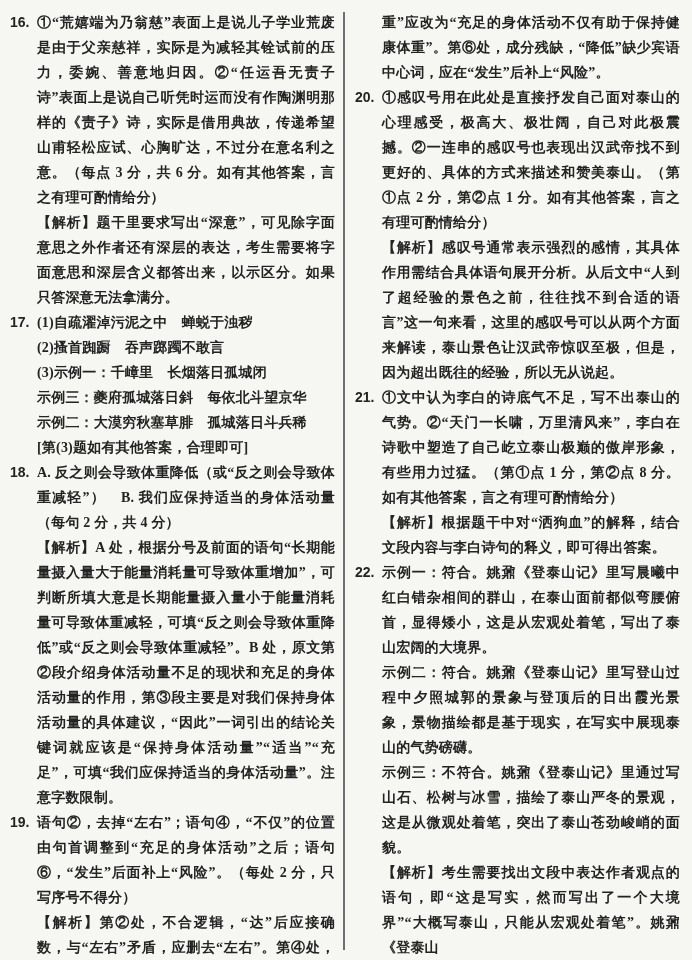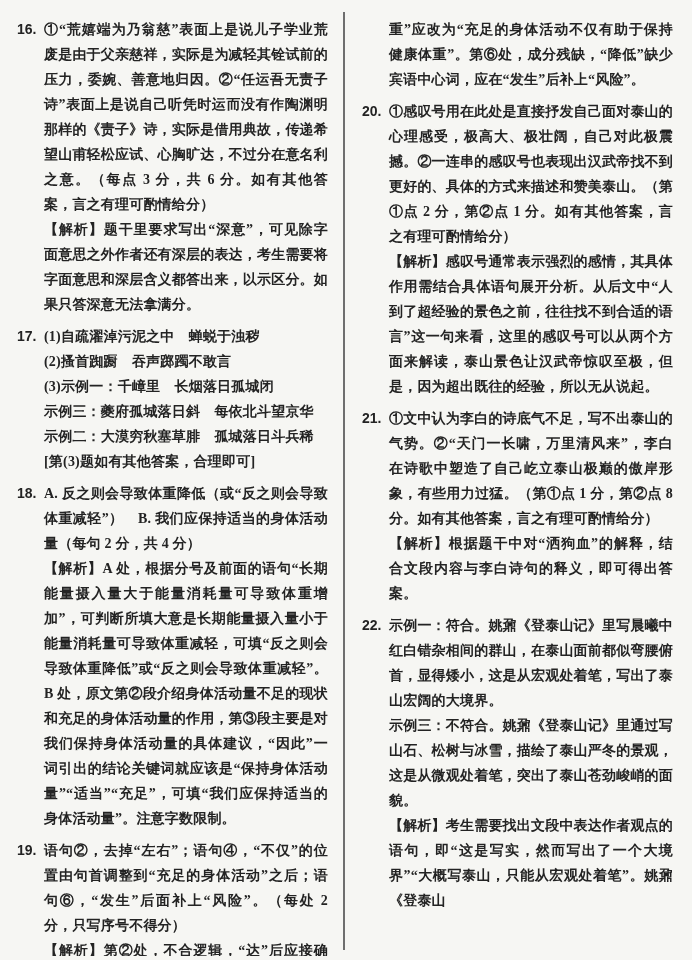--- a/index.html
+++ b/index.html
@@ -33,21 +33,21 @@
     padding-left: 10px;
   }
   .divider {
     width: 2px;
     background: #6e6e6e;
     margin: 4px 0 6px 0;
   }
   .item {
     position: relative;
     padding-left: 27px;
-    margin: 7px;
+    margin: 0;
   }
   .item .num {
     position: absolute;
     left: 0;
     top: 0;
     font-weight: 700;
     letter-spacing: 0;
     white-space: nowrap;
   }
   .item p {
@@ -129,18 +129,19 @@
     <div class="paras">
           <p>①文中认为李白的诗底气不足，写不出泰山的气势。②“天门一长啸，万里清风来”，李白在诗歌中塑造了自己屹立泰山极巅的傲岸形象，有些用力过猛。（第①点 1 分，第②点 8 分。如有其他答案，言之有理可酌情给分）</p>
           <p>【解析】根据题干中对“洒狗血”的解释，结合文段内容与李白诗句的释义，即可得出答案。</p>
         </div>
   </div>
 
   <div class="item">
     <span class="num">22.</span>
     <div class="paras">
           <p>示例一：符合。姚鼐《登泰山记》里写晨曦中红白错杂相间的群山，在泰山面前都似弯腰俯首，显得矮小，这是从宏观处着笔，写出了泰山宏阔的大境界。</p>
+          <p>示例二：符合。姚鼐《登泰山记》里写登山过程中夕照城郭的景象与登顶后的日出霞光景象，景物描绘都是基于现实，在写实中展现泰山的气势磅礴。</p>
           <p>示例三：不符合。姚鼐《登泰山记》里通过写山石、松树与冰雪，描绘了泰山严冬的景观，这是从微观处着笔，突出了泰山苍劲峻峭的面貌。</p>
           <p>【解析】考生需要找出文段中表达作者观点的语句，即“这是写实，然而写出了一个大境界”“大概写泰山，只能从宏观处着笔”。姚鼐《登泰山</p>
         </div>
   </div>
 </div>
 </div>
 
 </body></html>

